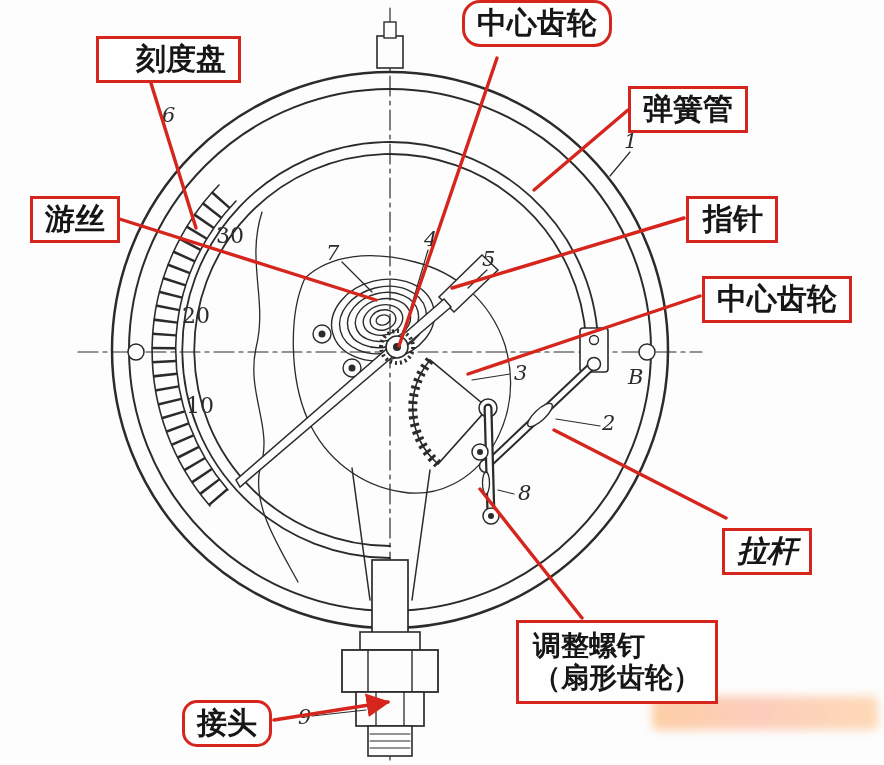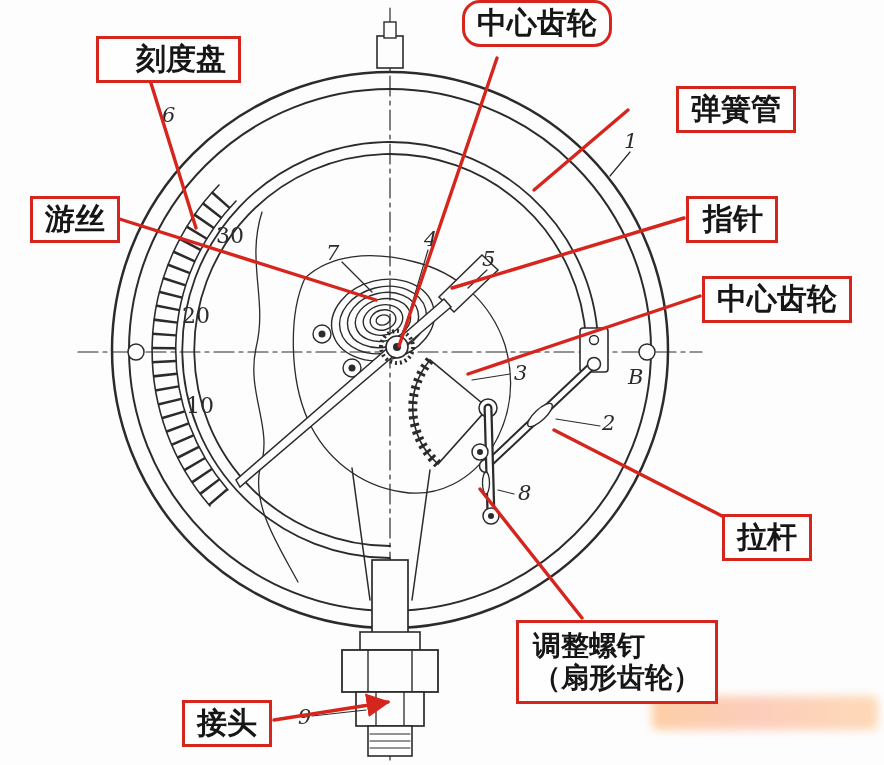--- a/index.html
+++ b/index.html
@@ -187,44 +187,44 @@
   </svg>
 
   <div class="callout" style="left:96px;top:36px;padding-left:37px;">
     <span>刻度盘</span>
   </div>
 
   <div class="callout" style="left:462px;top:0;border-radius:18px;">
     <span>中心齿轮</span>
   </div>
 
-  <div class="callout" style="left:628px;top:86px;margin-left:48px;">
+  <div class="callout" style="left:628px;top:86px;">
     <span>弹簧管</span>
   </div>
 
   <div class="callout" style="left:18px;top:196px;margin-left:12px;">
     <span>游丝</span>
   </div>
 
   <div class="callout" style="left:686px;top:196px;padding-left:14px;">
     <span>指针</span>
   </div>
 
   <div class="callout" style="left:702px;top:276px;">
     <span>中心齿轮</span>
   </div>
 
-  <div class="callout" style="left:722px;top:514px;">
+  <div class="callout" style="left:722px;top:528px;font-style:italic;">
     <span>拉杆</span>
   </div>
 
   <div class="callout two-line" style="left:516px;top:620px;">
     <div>调整螺钉</div>
     <div>（扇形齿轮）</div>
   </div>
 
-  <div class="callout" style="left:182px;top:700px;">
+  <div class="callout" style="left:182px;top:700px;border-radius:15px;">
     <span>接头</span>
   </div>
 
   <div class="watermark"></div>
 
 </div>
 
 </body></html>

